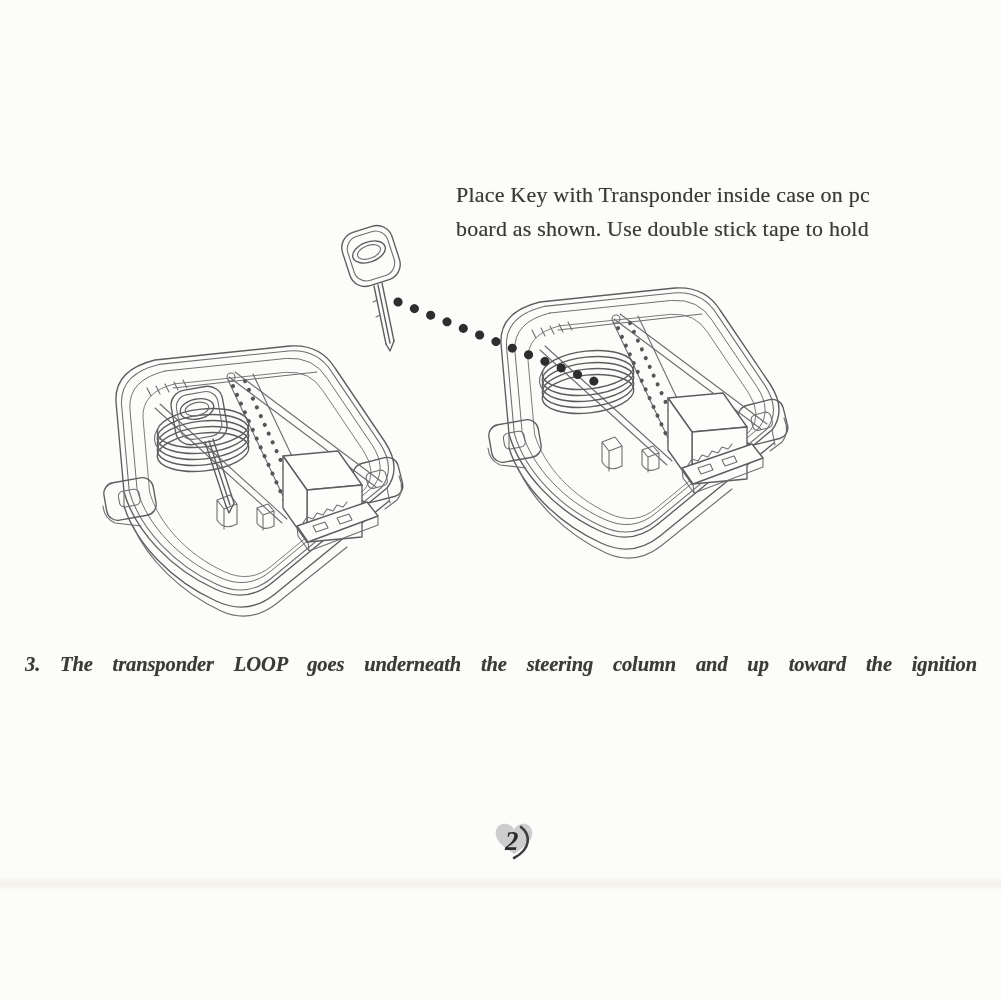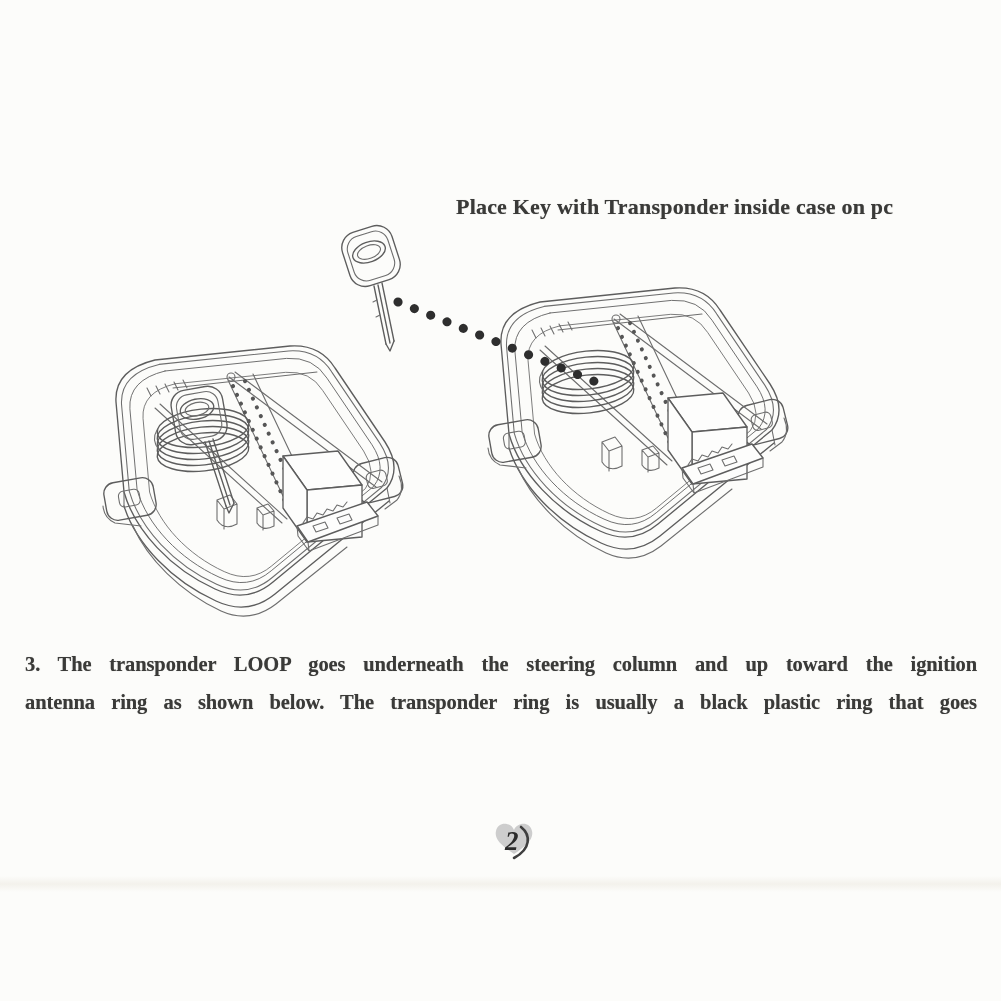--- a/index.html
+++ b/index.html
@@ -8,34 +8,34 @@
     width:1001px;height:1001px;
     background:var(--paper,#fcfcfa);
     font-family:"Liberation Serif", serif;
     overflow:hidden;
   }
   .scan-band{
     position:absolute;left:0;top:876px;width:1001px;height:16px;
     background:linear-gradient(180deg, rgba(238,235,227,.0), rgba(236,233,224,.55), rgba(238,235,227,.0));
   }
   .note{
-    position:absolute;left:456px;top:190px;width:480px;
-    font-weight:700;font-size:22px;line-height:33.5px;
+    position:absolute;left:456px;top:178px;width:480px;
+    font-weight:400;font-size:22px;line-height:33.5px;
     color:var(--ink,#3a3a38);
     letter-spacing:.2px;
     text-shadow:0 0 .7px rgba(70,70,68,.55);
   }
   .para{
     position:absolute;left:25px;top:645px;width:952px;
     font-weight:700;font-size:20.5px;line-height:38px;
     color:var(--ink,#3a3a38);
     letter-spacing:-0.1px;
     text-shadow:0 0 .7px rgba(70,70,68,.55);
   }
-  .para .jline{text-align:justify;text-align-last:justify;}
+  .para .jline{text-align:justify;text-align-last:justify;font-style:italic;}
   .fig{position:absolute;}
   .fig svg{display:block;}
   .lineart{stroke:var(--line,#5d5d5d);fill:none;stroke-width:1.35;stroke-linecap:round;stroke-linejoin:round;}
   .lineart .thin{stroke-width:1.1;stroke:#6e6e6e;}
   .lineart .whitefill{fill:#fdfdfc;}
   .heartnum text{
     font-family:"Liberation Serif", serif;font-weight:700;font-style:italic;
   }
 </style>
 </head>
@@ -120,20 +120,21 @@
           <path d="M 228,196 L 240,192 L 243,198 L 231,202 Z" class="thin"></path>
           <path d="M 252,188 L 264,184 L 267,190 L 255,194 Z" class="thin"></path>
           <path d="M 212,196 L 213,206 L 224,221 L 223,212 M 293,186 L 293,195 L 224,221" class="thin"></path>
         </g>
       </g>
     </defs>
   </svg>
 
   <div class="note">
     <div>Place Key with Transponder inside case on pc</div>
+    <div>board as shown. Use double stick tape to hold</div>
   </div>
 
   <div class="fig" style="left:85px;top:330px">
     <svg width="400" height="330" viewBox="0 0 400 330">
       <use href="#caseBase"></use>
       <g class="lineart">
         <g transform="rotate(-10 114 85)">
           <rect x="88" y="58" width="52" height="55" rx="15"></rect>
           <rect x="93" y="63" width="42" height="45" rx="12" class="thin"></rect>
         </g>
@@ -167,21 +168,20 @@
           <path d="M 386,344 L 390,351 L 394,341"></path>
           <path d="M 377,300 l -4,2 M 380,315 l -4,2" class="thin"></path>
         </g>
       </g>
       <path d="M 398,302 L 596,382" stroke="#2e2e2e" stroke-width="9" stroke-dasharray="0.1 17.5" stroke-linecap="round" fill="none"></path>
     </svg>
   </div>
 
   <div class="para">
     <div class="jline">3. The transponder LOOP goes underneath the steering column and up toward the ignition</div>
-    <div class="jline">antenna ring as shown below. The transponder ring is usually a black plastic ring that goes</div>
   </div>
 
   <div class="fig heartnum" style="left:492px;top:818px">
     <svg width="44" height="46" viewBox="0 0 44 46">
       <path d="M 22,12 C 19,4 6,3 4,13 C 2,21 10,28 22,36 C 34,28 42,21 40,13 C 38,3 25,4 22,12 Z" fill="#cdcdcd"></path>
       <path d="M 29,9 C 39,17 39,31 22,40" stroke="#3f3f3f" stroke-width="2.6" fill="none" stroke-linecap="round"></path>
       <text x="13" y="32" font-size="27" fill="#2b2b2b">2</text>
     </svg>
   </div>
 

